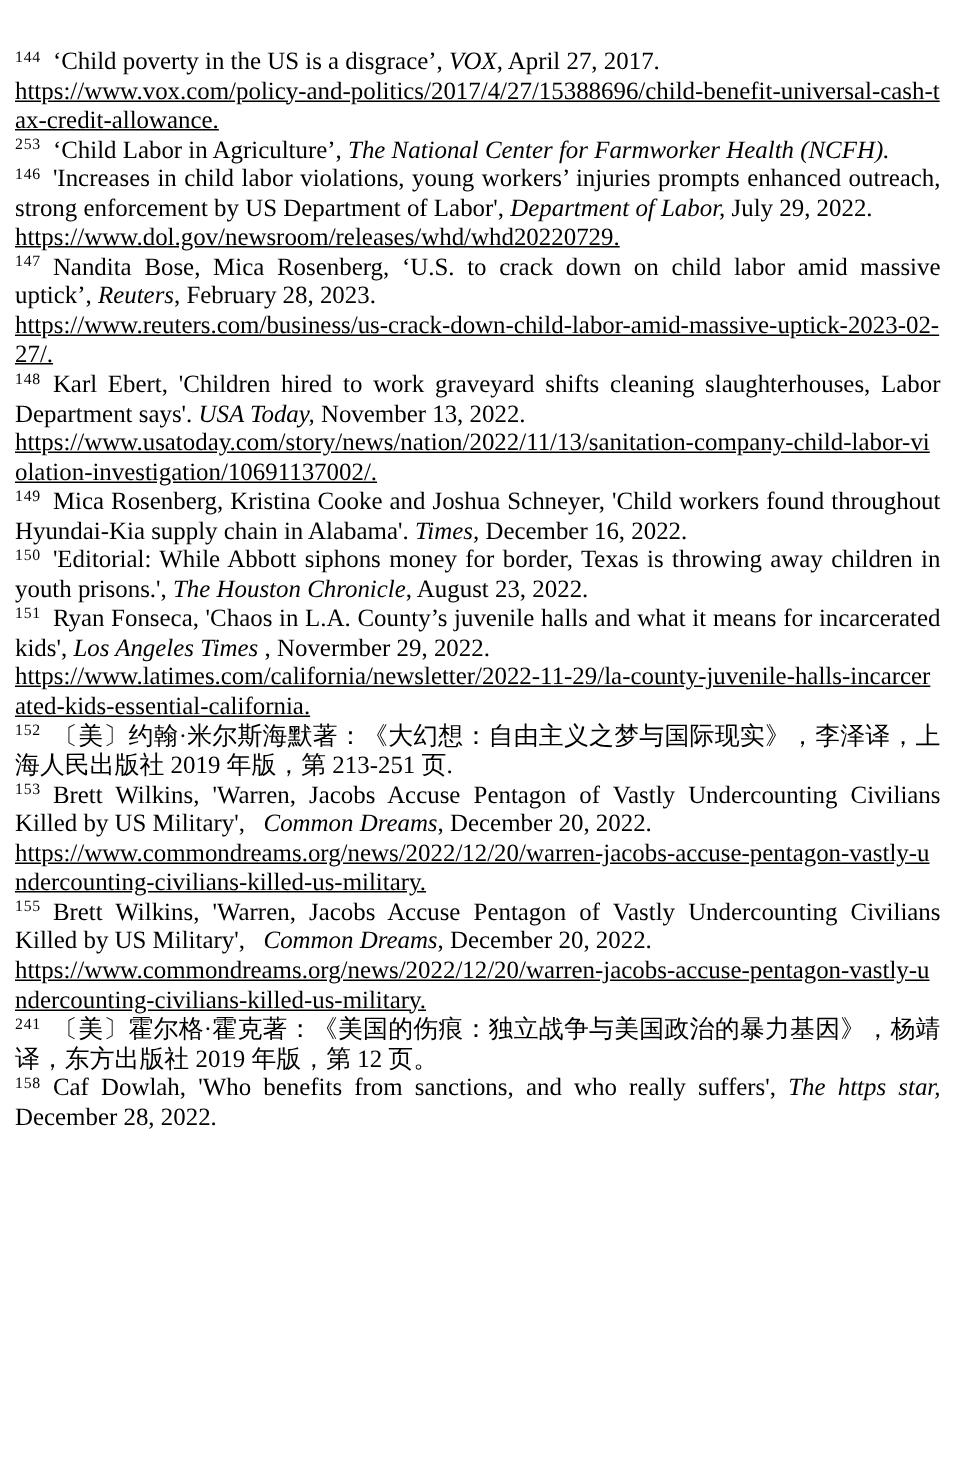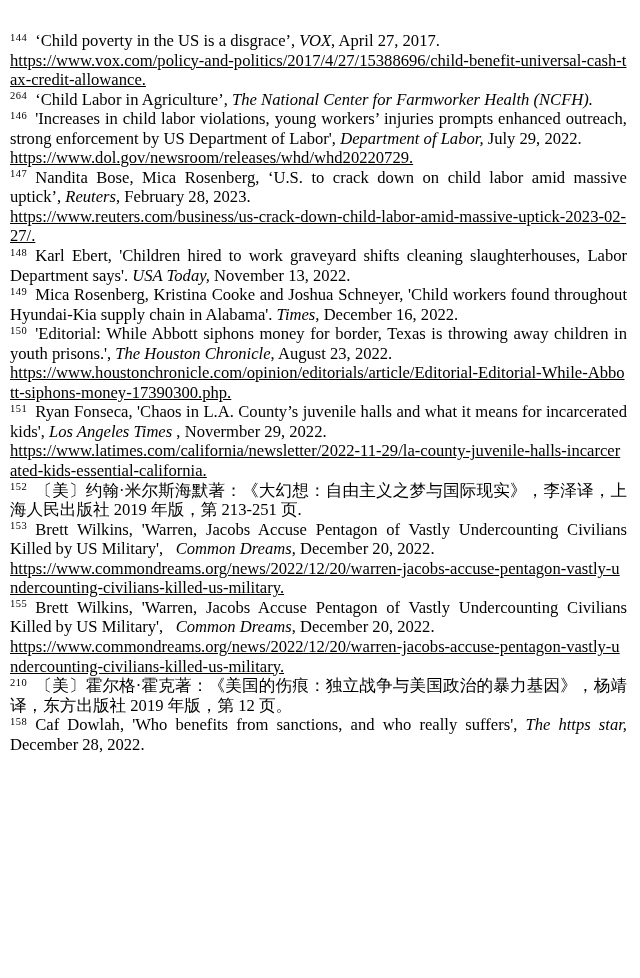--- a/index.html
+++ b/index.html
@@ -41,26 +41,26 @@
   i.src {
     font-style: italic;
   }
 </style>
 </head>
 <body>
 
 <main class="page">
   <section>
       <p class="footnote"><sup class="fn-num">144</sup><span>‘Child poverty in the US is a disgrace’, </span><i class="src">VOX</i><span>, April 27, 2017.</span><br><span class="url">https://www.vox.com/policy-and-politics/2017/4/27/15388696/child-benefit-universal-cash-tax-credit-allowance.</span></p>
-      <p class="footnote"><sup class="fn-num">264</sup><span>‘Child Labor in Agriculture’, </span><i class="src">The National Center for Farmworker Health (NCFH).</i></p>
+      <p class="footnote"><sup class="fn-num">253</sup><span>‘Child Labor in Agriculture’, </span><i class="src">The National Center for Farmworker Health (NCFH).</i></p>
       <p class="footnote"><sup class="fn-num">146</sup><span>'Increases in child labor violations, young workers’ injuries prompts enhanced outreach, strong enforcement by US Department of Labor', </span><i class="src">Department of Labor,</i><span> July 29, 2022.</span><br><span class="url">https://www.dol.gov/newsroom/releases/whd/whd20220729.</span></p>
       <p class="footnote"><sup class="fn-num">147</sup><span>Nandita Bose, Mica Rosenberg, ‘U.S. to crack down on child labor amid massive uptick’, </span><i class="src">Reuters</i><span>, February 28, 2023.</span><br><span class="url">https://www.reuters.com/business/us-crack-down-child-labor-amid-massive-uptick-2023-02-27/.</span></p>
-      <p class="footnote"><sup class="fn-num">148</sup><span>Karl Ebert, 'Children hired to work graveyard shifts cleaning slaughterhouses, Labor Department says'. </span><i class="src">USA Today,</i><span> November 13, 2022.</span><br></p>
+      <p class="footnote"><sup class="fn-num">148</sup><span>Karl Ebert, 'Children hired to work graveyard shifts cleaning slaughterhouses, Labor Department says'. </span><i class="src">USA Today,</i><span> November 13, 2022.</span><br><span class="url">https://www.usatoday.com/story/news/nation/2022/11/13/sanitation-company-child-labor-violation-investigation/10691137002/.</span></p>
       <p class="footnote"><sup class="fn-num">149</sup><span>Mica Rosenberg, Kristina Cooke and Joshua Schneyer, 'Child workers found throughout Hyundai-Kia supply chain in Alabama'. </span><i class="src">Times,</i><span> December 16, 2022.</span><br></p>
-      <p class="footnote"><sup class="fn-num">150</sup><span>'Editorial: While Abbott siphons money for border, Texas is throwing away children in youth prisons.', </span><i class="src">The Houston Chronicle</i><span>, August 23, 2022.</span><br><span class="url">https://www.houstonchronicle.com/opinion/editorials/article/Editorial-Editorial-While-Abbott-siphons-money-17390300.php.</span></p>
+      <p class="footnote"><sup class="fn-num">150</sup><span>'Editorial: While Abbott siphons money for border, Texas is throwing away children in youth prisons.', </span><i class="src">The Houston Chronicle</i><span>, August 23, 2022.</span><br></p>
       <p class="footnote"><sup class="fn-num">151</sup><span>Ryan Fonseca, 'Chaos in L.A. County’s juvenile halls and what it means for incarcerated kids', </span><i class="src">Los Angeles Times</i><span> , Novermber 29, 2022.</span><br><span class="url">https://www.latimes.com/california/newsletter/2022-11-29/la-county-juvenile-halls-incarcerated-kids-essential-california.</span></p>
       <p class="footnote"><sup class="fn-num">152</sup><span>〔美〕约翰·米尔斯海默著：《大幻想：自由主义之梦与国际现实》，李泽译，上海人民出版社 2019 年版，第 213-251 页.</span></p>
       <p class="footnote"><sup class="fn-num">153</sup><span>Brett Wilkins, 'Warren, Jacobs Accuse Pentagon of Vastly Undercounting Civilians Killed by US Military',&nbsp;&nbsp; </span><i class="src">Common Dreams</i><span>, December 20, 2022.</span><br><span class="url">https://www.commondreams.org/news/2022/12/20/warren-jacobs-accuse-pentagon-vastly-undercounting-civilians-killed-us-military.</span></p>
       <p class="footnote"><sup class="fn-num">155</sup><span>Brett Wilkins, 'Warren, Jacobs Accuse Pentagon of Vastly Undercounting Civilians Killed by US Military',&nbsp;&nbsp; </span><i class="src">Common Dreams</i><span>, December 20, 2022.</span><br><span class="url">https://www.commondreams.org/news/2022/12/20/warren-jacobs-accuse-pentagon-vastly-undercounting-civilians-killed-us-military.</span></p>
-      <p class="footnote"><sup class="fn-num">210</sup><span>〔美〕霍尔格·霍克著：《美国的伤痕：独立战争与美国政治的暴力基因》，杨靖译，东方出版社 2019 年版，第 12 页。</span></p>
+      <p class="footnote"><sup class="fn-num">241</sup><span>〔美〕霍尔格·霍克著：《美国的伤痕：独立战争与美国政治的暴力基因》，杨靖译，东方出版社 2019 年版，第 12 页。</span></p>
       <p class="footnote"><sup class="fn-num">158</sup><span>Caf Dowlah, 'Who benefits from sanctions, and who really suffers', </span><i class="src">The https star,</i><span> December 28, 2022.</span><br></p>
     </section>
 </main>
 
 </body></html>

